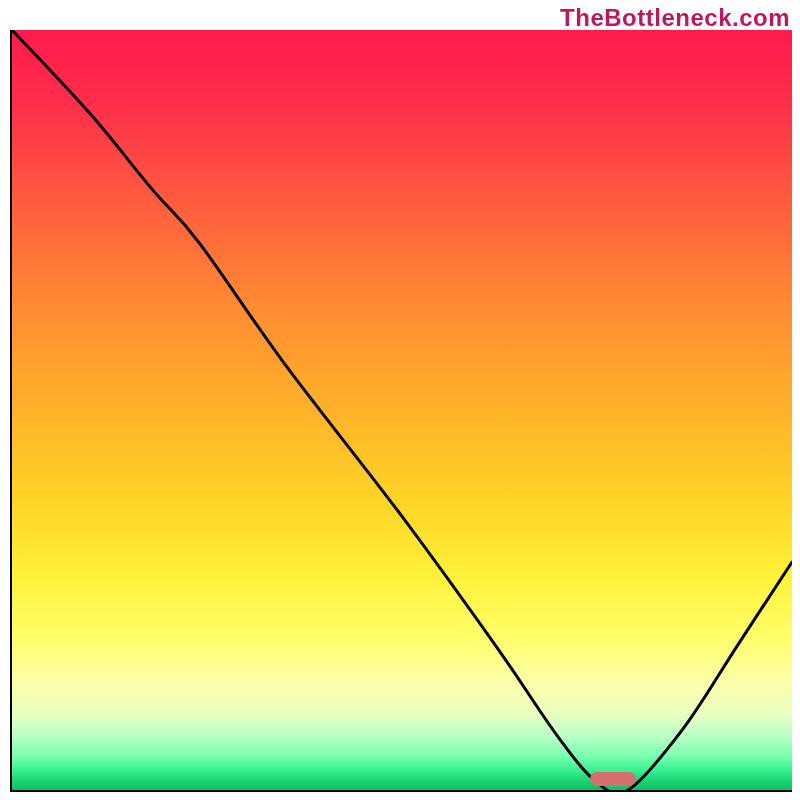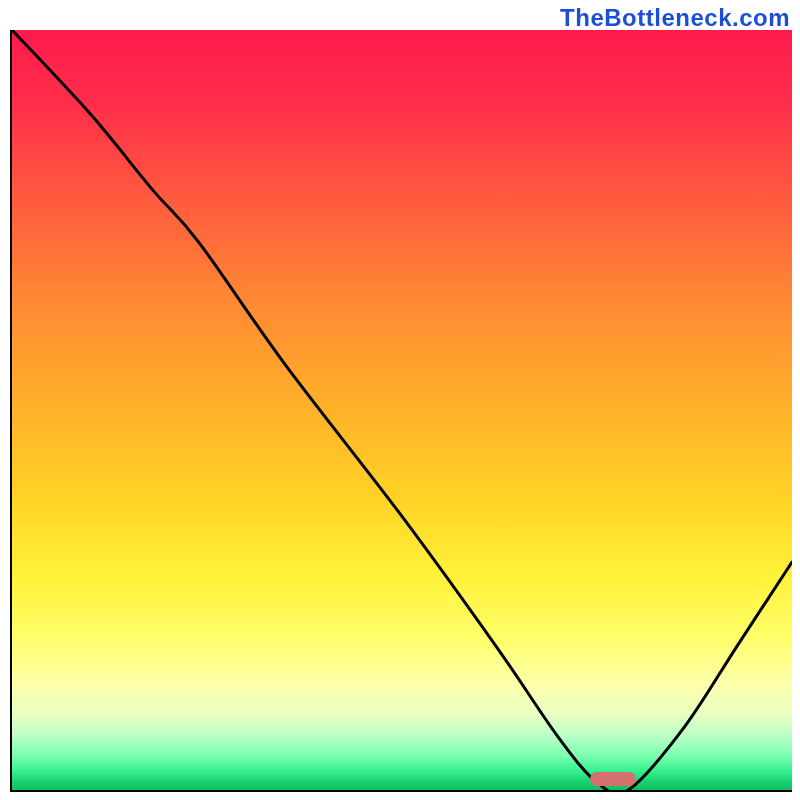--- a/index.html
+++ b/index.html
@@ -15,21 +15,21 @@
     position: relative;
     width: 800px;
     height: 800px;
   }
   .watermark {
     position: absolute;
     top: 4px;
     right: 10px;
     font-size: 24px;
     font-weight: bold;
-    color: #1d4ed8;
+    color: #be185d;
     letter-spacing: 0.5px;
     z-index: 20;
   }
   .plot {
     position: absolute;
     left: 10px;
     top: 30px;
     width: 780px;
     height: 760px;
     border-left: 2px solid #000;

